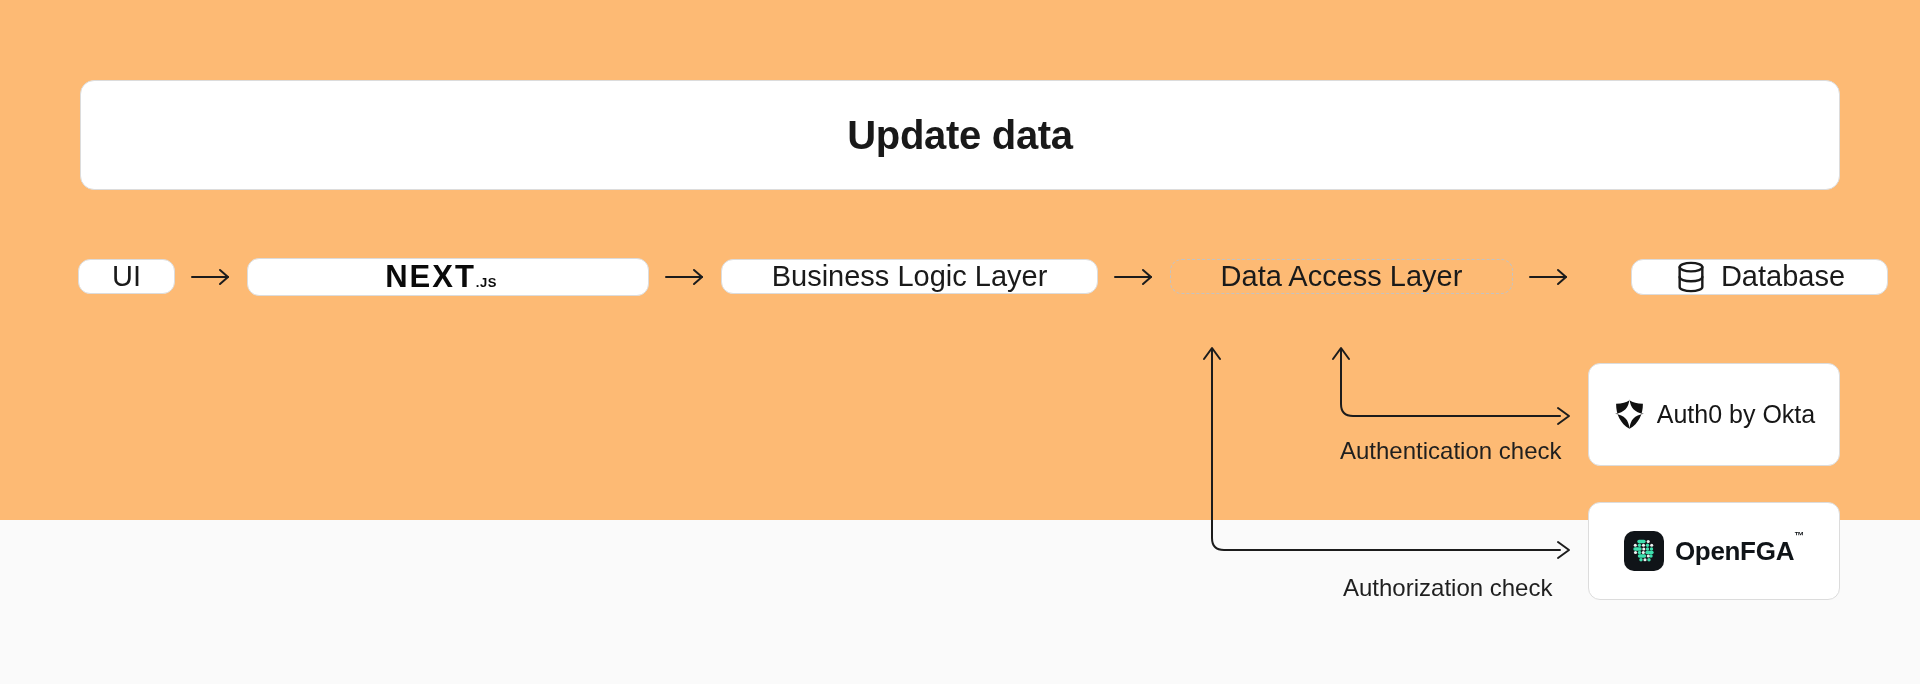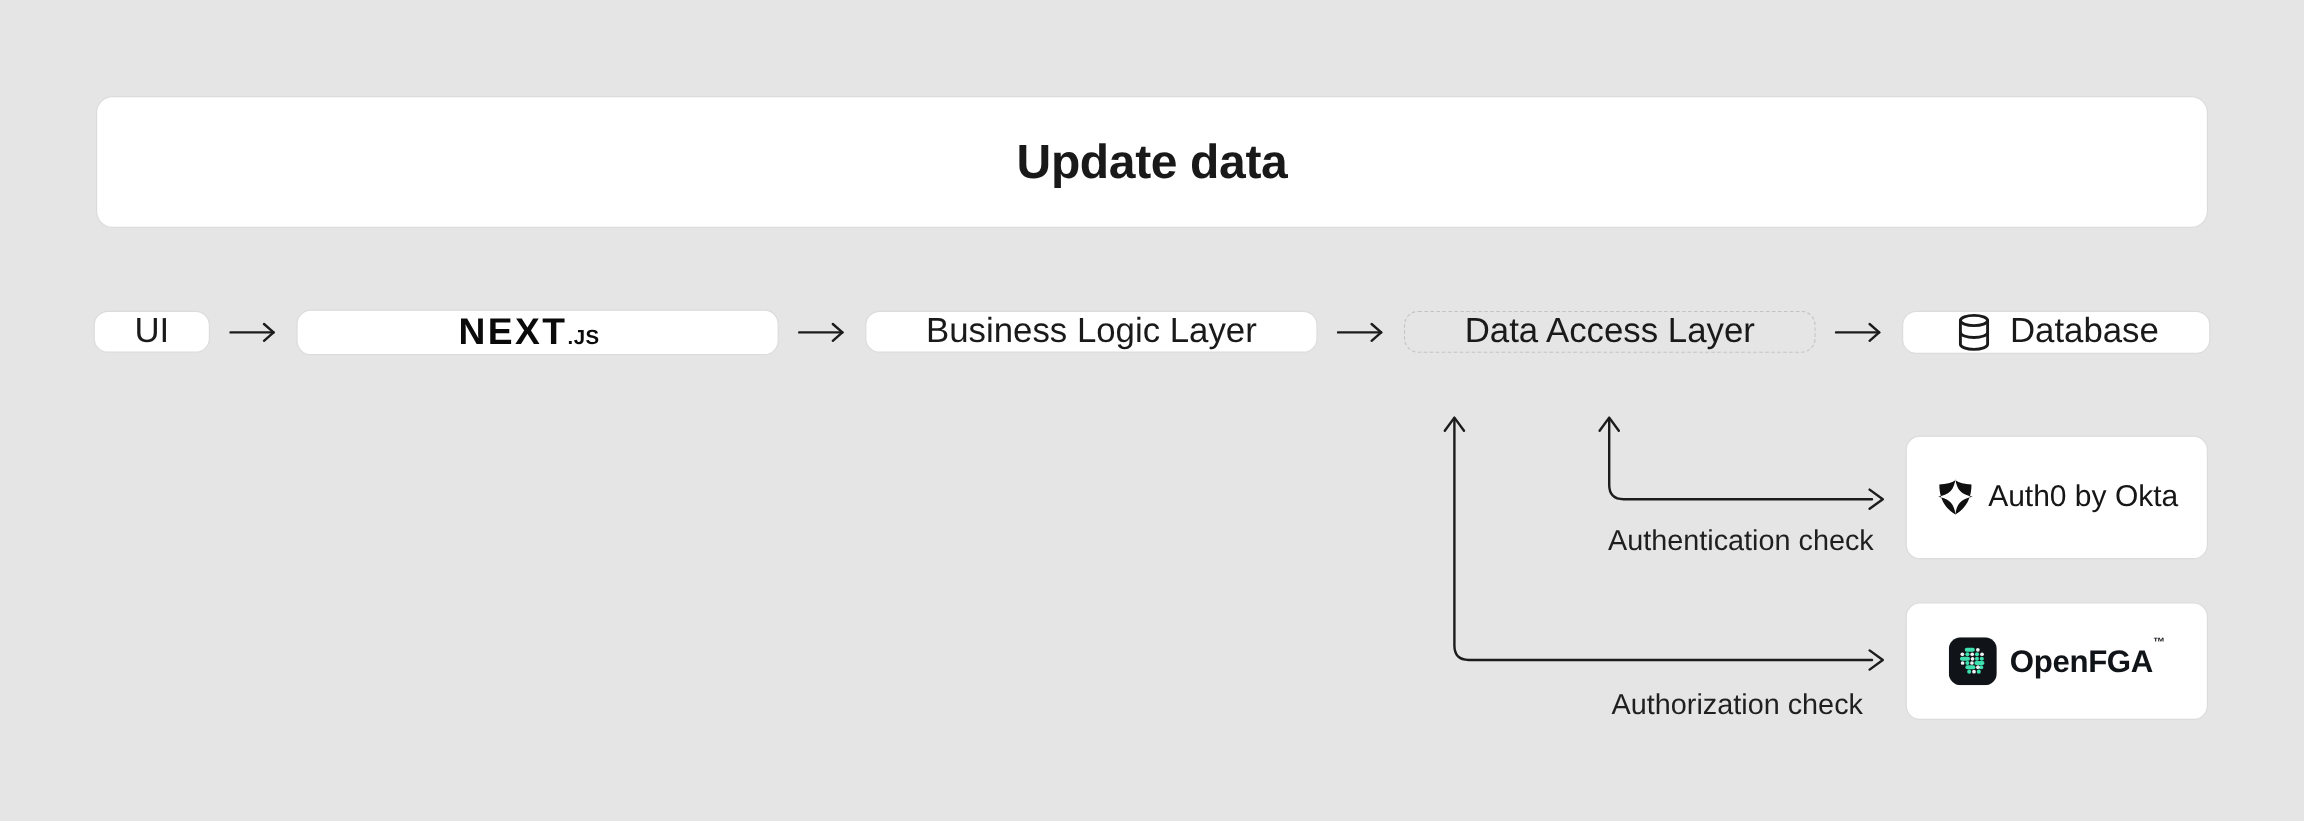--- a/index.html
+++ b/index.html
@@ -6,22 +6,22 @@
   html, body { width: 1920px; height: 684px; }
   body {
     font-family: "Liberation Sans", sans-serif;
     background: #fafafa;
     color: #1a1a1a;
     overflow: hidden;
   }
   .canvas {
     position: relative;
     width: 1920px;
-    height: 684px;
-    background: #e5e5e5;
+    height: 520px;
+    background: #fdba74;
   }
   .card {
     background: #ffffff;
     border: 1px solid #dcdcdc;
     border-radius: 12px;
   }
   
   .title-card {
     position: absolute;
     left: 80px; top: 80px;
@@ -49,38 +49,38 @@
     align-items: center;
     justify-content: center;
     font-size: 29px;
     color: #1a1a1a;
     white-space: nowrap;
   }
   .node-ui       { width: 97px; }
   .node-next     { width: 402px; }
   .node-bll      { width: 377px; }
   .node-dal      { width: 343px; background: transparent; border: 1px dashed #c3c3c3; }
-  .node-db       { width: 257px; gap: 13px; }
+  .node-db       { width: 257px; gap: 13px; margin-left: 46px; }
   .flow-arrow {
     width: 40px;
     align-self: center;
     flex: 0 0 auto;
     display: block;
   }
   
   .next-logo { display: inline; margin-right: 14px; white-space: nowrap; }
   .next-word {
     font-weight: 700;
     font-size: 31px;
     letter-spacing: 2px;
     color: #0a0a0a;
   }
   .next-sub {
     font-weight: 700;
-    font-size: 17px;
+    font-size: 13px;
     letter-spacing: 0.5px;
     color: #0a0a0a;
   }
   .db-icon { display: block; }
   
   .service-card {
     position: absolute;
     left: 1588px;
     width: 252px;
     display: flex;

